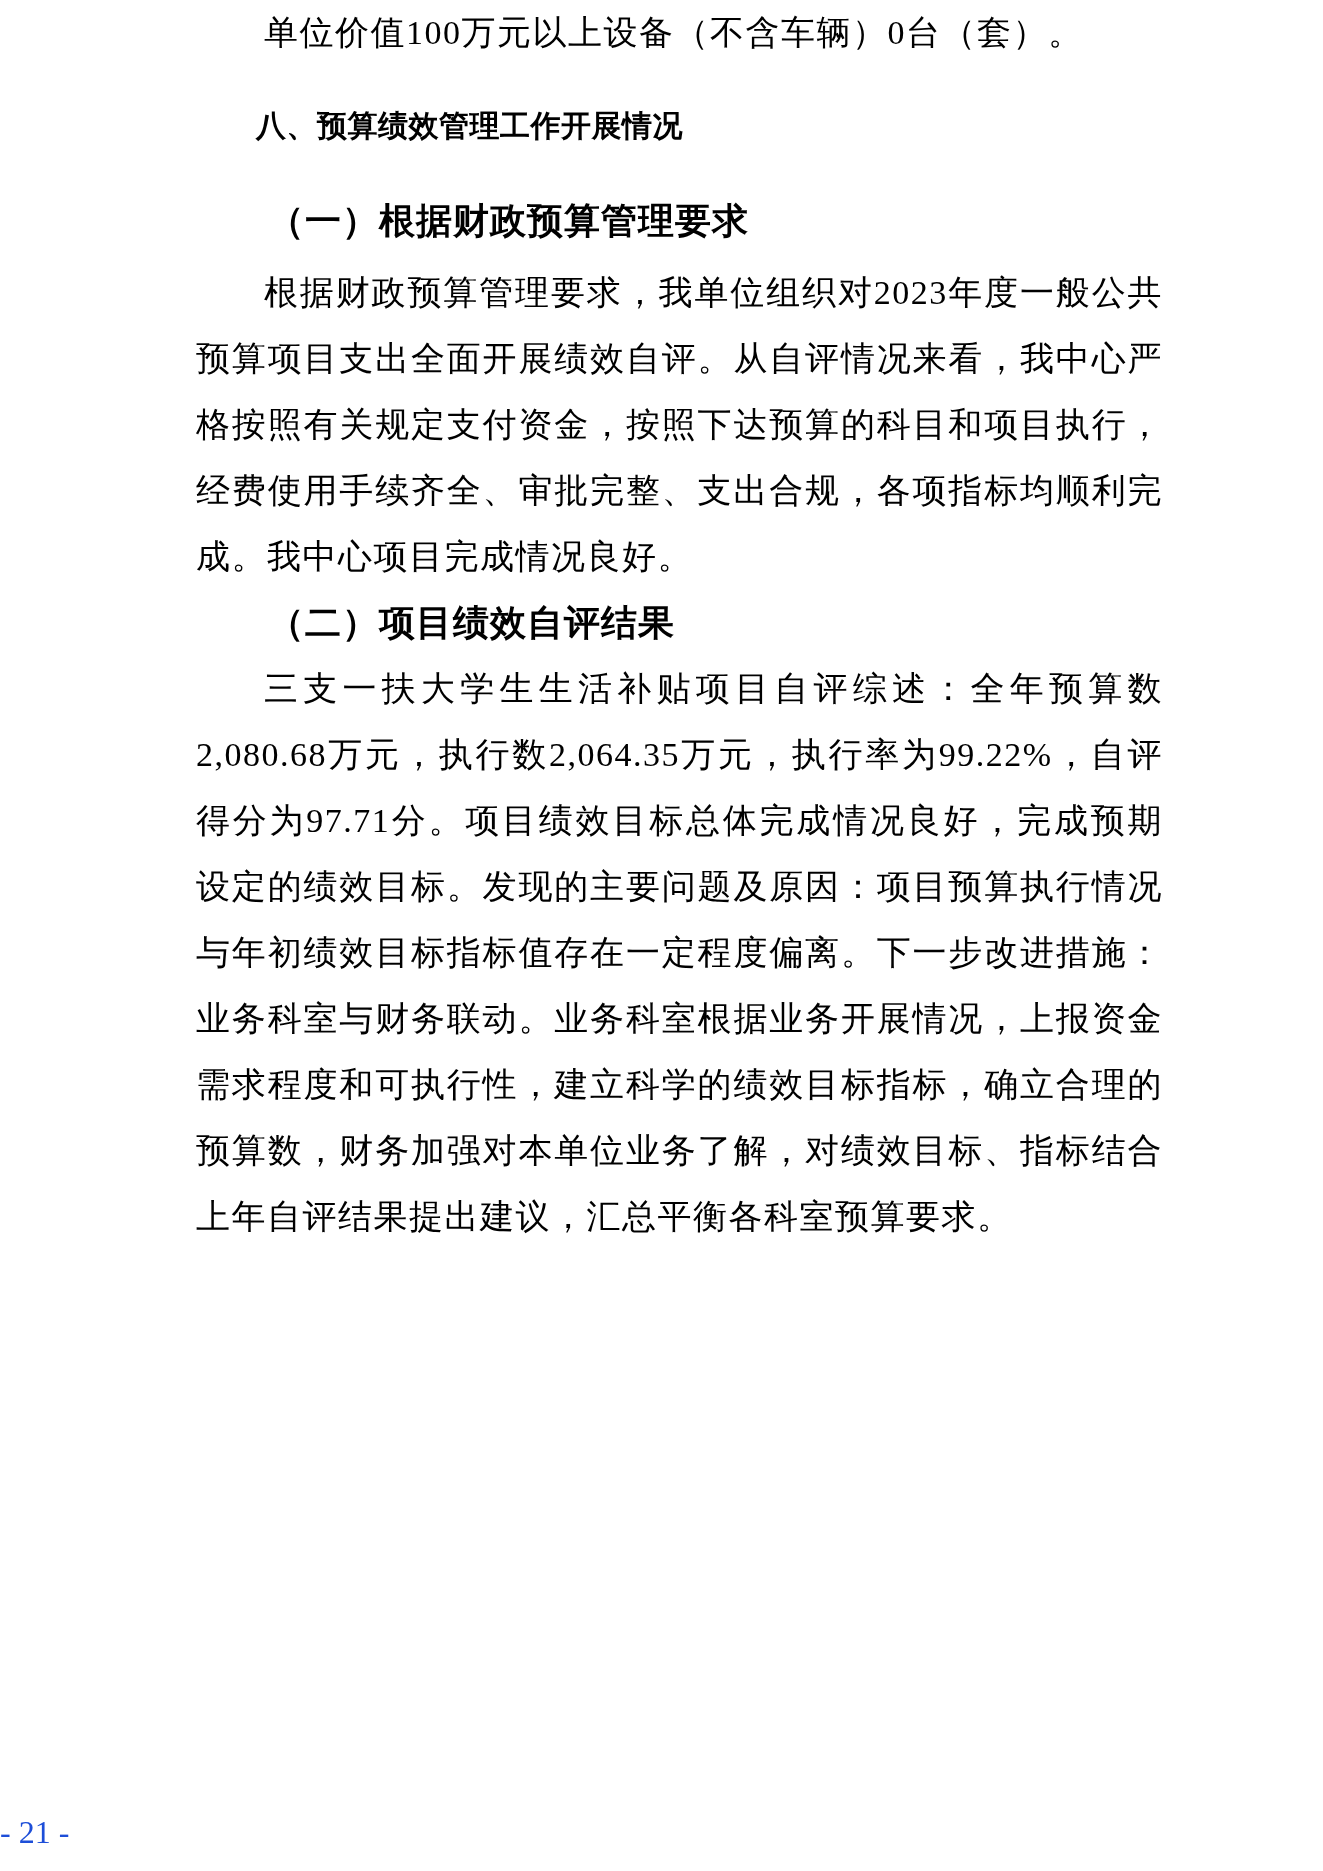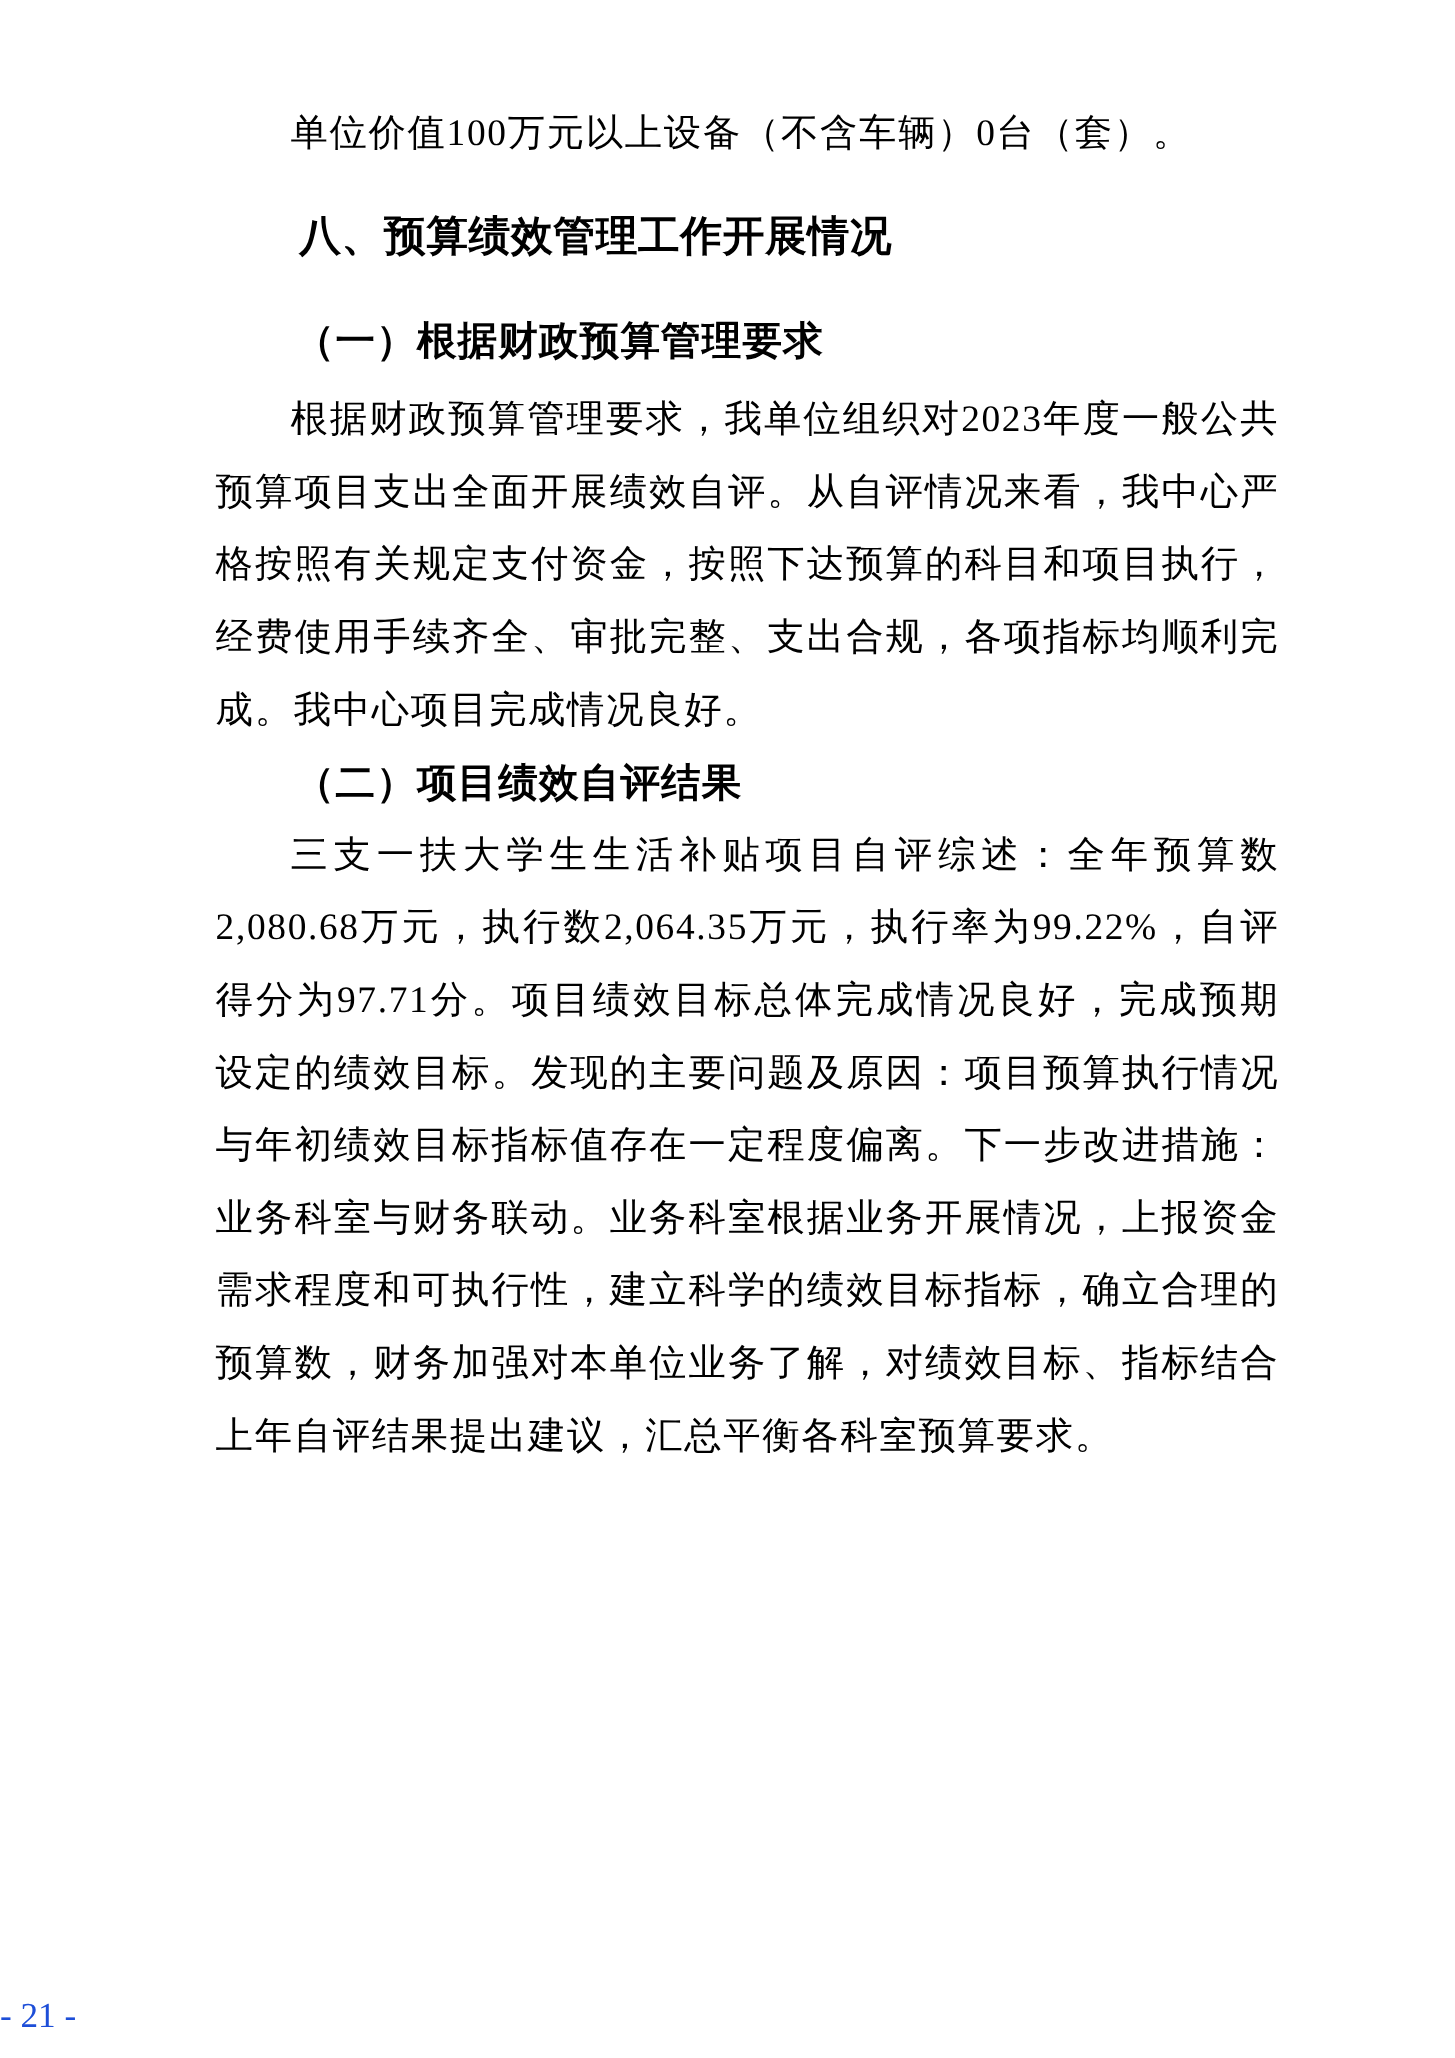--- a/index.html
+++ b/index.html
@@ -14,33 +14,32 @@
     background: #ffffff;
     color: #000000;
     font-family: "Liberation Serif", serif;
     overflow: hidden;
   }
   .content {
     position: absolute;
     left: 196px;
     top: 0;
     width: 967px;
-    padding-top: 89px;
   }
   .body-par {
     font-size: 34px;
     line-height: 66px;
     letter-spacing: 1.5px;
     text-align: justify;
     text-indent: 2em;
     margin: 0;
     font-family: "Liberation Serif", serif;
   }
   .h-section {
-    font-size: 38px;
+    font-size: 30px;
     line-height: 66px;
     font-weight: bold;
     font-family: "Liberation Sans", sans-serif;
     letter-spacing: 0.5px;
     text-indent: 2em;
     margin: 27px 0 29px 0;
   }
   .h-sub {
     font-size: 36px;
     line-height: 66px;

